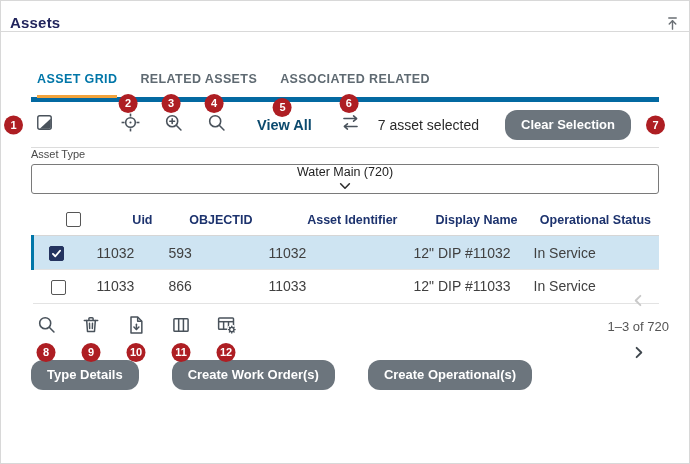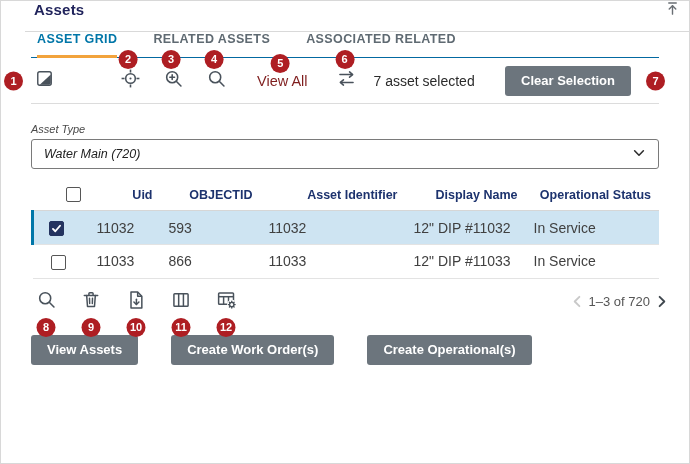--- a/index.html
+++ b/index.html
@@ -12,33 +12,33 @@
   .panel {
     width: 690px; height: 464px;
     background: #fff;
     border: 1px solid #d8d8d8;
     position: relative;
     overflow: hidden;
   }
   .panel-header {
     height: 31px;
     border-bottom: 1px solid #d9d9d9;
-    display: flex; align-items: flex-start; justify-content: space-between;
+    display: flex; align-items: flex-end; justify-content: space-between;
     padding: 0 9px;
-    margin-left: 24px;
   }
   .title { margin: 0; font-size: 15px; font-weight: 700; color: #21245c; letter-spacing: .2px; }
   .scroll-top { display: inline-flex; cursor: pointer; }
 
   .content { padding: 0 30px; }
 
   
   .tabs {
-    display: flex; gap: 36px;
-    border-bottom: 1px solid #0369a1;
+    display: flex; gap: 23px;
+    margin-top: 40px;
+    border-bottom: 5px solid #0369a1;
     padding-left: 6px;
   }
   .tab {
     font-size: 12.5px; font-weight: 700; letter-spacing: .4px;
     color: #5f6a72; padding-bottom: 9px;
     border-bottom: 3px solid transparent;
     margin-bottom: -1px;
     cursor: pointer; white-space: nowrap;
   }
   .tab.active { color: #0076a8; border-bottom-color: #f2a33c; }
@@ -50,55 +50,56 @@
     border-bottom: 1px solid #dcdcdc;
   }
   .tool-btn {
     width: 26px; height: 26px;
     display: inline-flex; align-items: center; justify-content: center;
     position: relative; cursor: pointer; flex: 0 0 auto;
   }
   .tb-2 { margin-left: 60px; }
   .tb-3, .tb-4 { margin-left: 17px; }
   .view-all-wrap { position: relative; margin-left: 28px; flex: 0 0 auto; }
-  .view-all { color: #7f1d1d; font-size: 14.5px; font-weight: 400; cursor: pointer; white-space: nowrap; }
+  .view-all { color: #0c4a6e; font-size: 14.5px; font-weight: 700; cursor: pointer; white-space: nowrap; }
   .tb-6 { margin-left: 26px; }
   .selection-text { margin-left: 14px; font-size: 14px; color: #2b2b2b; white-space: nowrap; }
   .clear-wrap { position: relative; margin-left: auto; margin-right: 28px; }
 
   .gray-btn {
     background: #6c757d; color: #fff;
-    border: none; border-radius: 3px;
+    border: none; border-radius: 12px;
     font-family: inherit; font-size: 13px; font-weight: 700;
     height: 30px; padding: 0 16px;
     cursor: pointer; white-space: nowrap;
   }
 
   
   .callout {
     position: absolute;
     width: 19px; height: 19px; border-radius: 50%;
     background: #ae1e23; color: #fff;
     font-size: 11px; font-weight: 700;
     display: flex; align-items: center; justify-content: center;
     z-index: 10; pointer-events: none;
   }
   .callout.left  { left: -27px; top: 50%; transform: translateY(-50%); }
   .callout.right { right: -34px; top: 50%; transform: translateY(-50%); }
   .callout.above { top: -18px; left: 50%; transform: translateX(-60%); }
   .callout.below { top: calc(100% + 3px); left: 50%; transform: translateX(-50%); }
 
   
-  .asset-type { margin-top: 19px; font-style: italic; }
+  .asset-type { margin-top: 0; }
   .at-label { display: block; font-size: 11px; color: #4a4a4a; margin-bottom: 4px; }
   .select {
     height: 30px; border: 1px solid #7a7a7a; border-radius: 3px;
     display: flex; align-items: center; justify-content: space-between;
     padding: 0 12px; font-size: 12.5px; color: #222; cursor: pointer;
     background: #fff;
+    flex-direction: column;
   }
 
   
   table.grid { width: 100%; border-collapse: collapse; table-layout: fixed; margin-top: 10px; }
   .grid th {
     text-align: right; font-size: 12.5px; font-weight: 700; color: #1d336e;
     padding: 8px 8px; border-bottom: 1px solid #d6d6d6; white-space: nowrap; overflow: hidden;
   }
   .grid td {
     font-size: 14px; color: #404040;
@@ -118,21 +119,21 @@
     width: 15px; height: 15px;
     border: 1.6px solid #565656; border-radius: 2px;
     background: #fff; cursor: pointer; vertical-align: middle;
   }
   .cbx.checked { background: #24335f; border-color: #24335f; }
 
   
   .grid-footer { margin-top: 6px; height: 34px; display: flex; align-items: center; }
   .gf-icon { margin-right: 19px; }
   .gf-icon.first { margin-left: 2px; }
-  .pagination { margin-left: auto; margin-right: -10px; display: flex; align-items: center; gap: 4px; }
+  .pagination { margin-left: auto; margin-right: -10px; display: flex; align-items: center; gap: 11px; flex-direction: column; }
   .pg-text { font-size: 13px; color: #555; white-space: nowrap; }
   .pg-chev { display: inline-flex; cursor: pointer; }
   .pg-chev.disabled { cursor: default; }
 
   
   .actions-row { display: flex; gap: 33px; margin-top: 16px; }
   .actions-row.second { margin-top: 12px; }
 </style>
 </head>
 <body>
@@ -363,20 +364,20 @@
         <span class="pg-text">1–3 of 720</span>
         <span class="pg-chev">
           <svg viewBox="0 0 16 16" width="15" height="15" fill="none" stroke="#3f474e" stroke-width="2" stroke-linecap="round" stroke-linejoin="round">
               <path d="M6 3 L11 8 L6 13"></path>
             </svg>
         </span>
       </div>
     </div>
 
     <div class="actions-row">
-      <button class="gray-btn">View Assets</button>
+      <button class="gray-btn">Type Details</button>
       <button class="gray-btn">Create Work Order(s)</button>
       <button class="gray-btn">Create Operational(s)</button>
     </div>
 
 
   </div>
 </div>
 
 </body></html>

